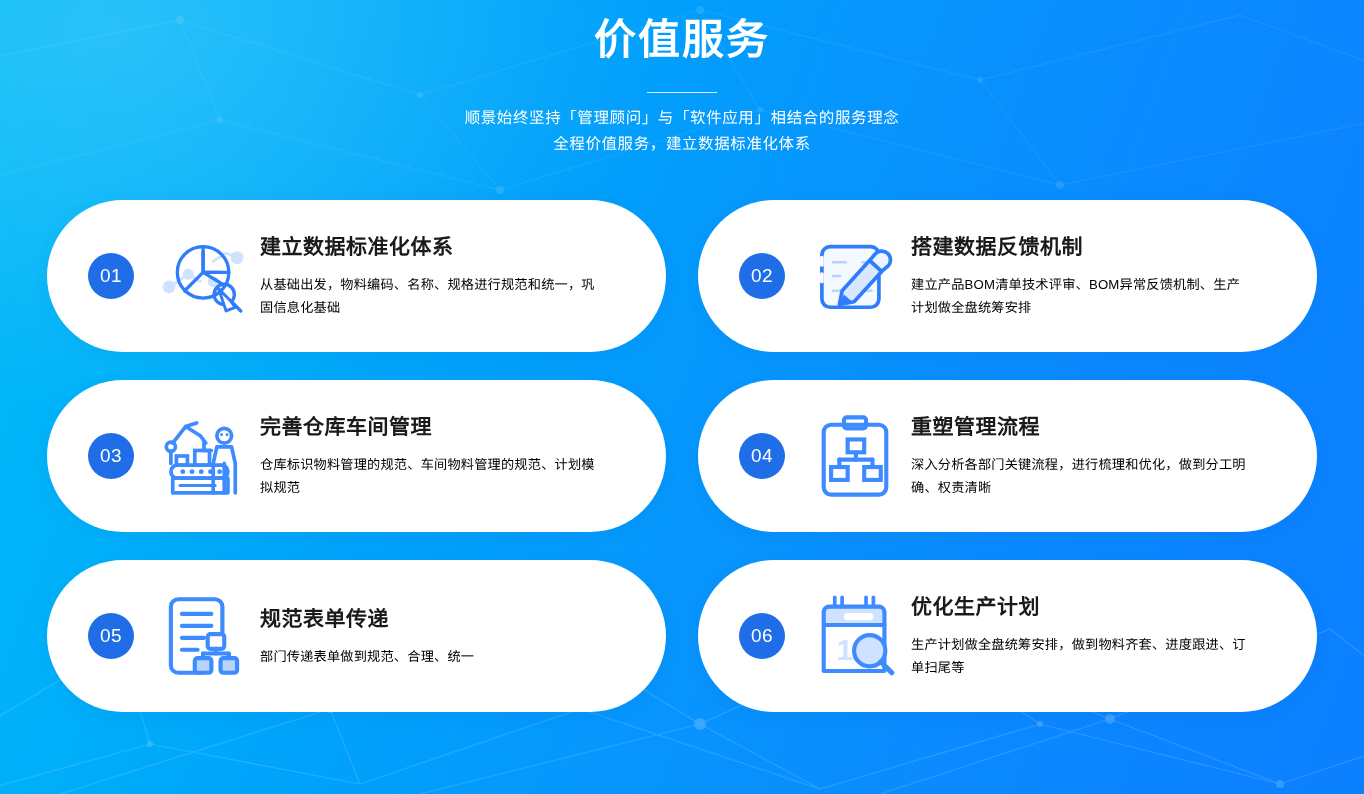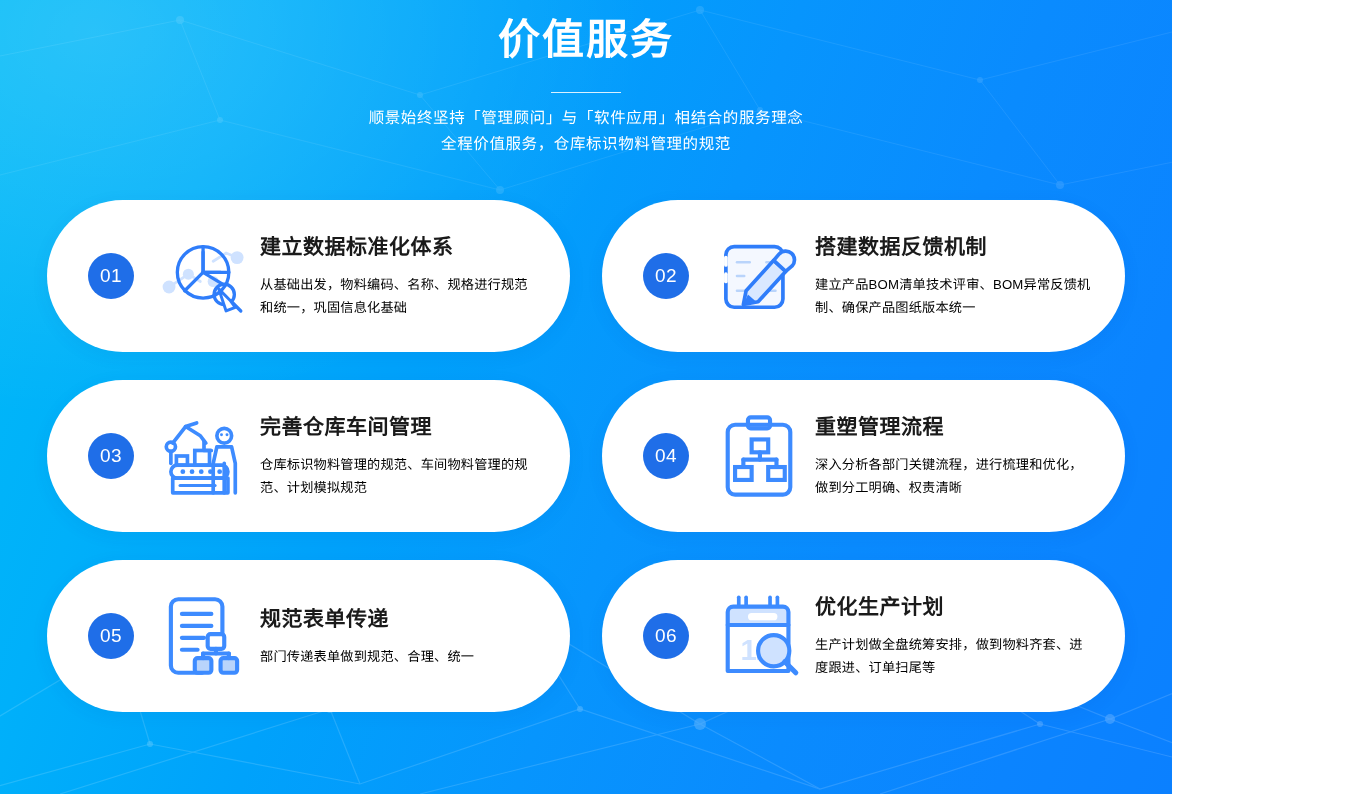--- a/index.html
+++ b/index.html
@@ -8,21 +8,21 @@
   html, body {
     width: 1364px;
     height: 794px;
     overflow: hidden;
     font-family: "Liberation Sans", "DejaVu Sans", sans-serif;
   }
 
   
   #page {
     position: relative;
-    width: 1172px;
+    width: 1364px;
     height: 794px;
     background:
       linear-gradient(110deg,
         #00baf7 0%,
         #00b0fa 18%,
         #00a2fb 36%,
         #0795fd 55%,
         #0a8bfe 72%,
         #0b84ff 88%,
         #0b80ff 100%);
@@ -197,21 +197,21 @@
       <circle cx="1040" cy="230" r="3"></circle>
         <circle cx="1280" cy="290" r="4"></circle>
     </g>
   </svg>
 
   <div class="header">
     <h1 class="page-title">价值服务</h1>
     <div class="title-rule"></div>
     <div class="subtitle">
       <div>顺景始终坚持「管理顾问」与「软件应用」相结合的服务理念</div>
-      <div>全程价值服务，仓库标识物料管理的规范</div>
+      <div>全程价值服务，建立数据标准化体系</div>
     </div>
   </div>
 
   <div class="grid">
 
     <div class="card">
       <div class="badge">01</div>
       <div class="card-icon">
         <svg viewBox="0 0 100 100" aria-hidden="true">
           <g fill="none" stroke="#cfe2ff" stroke-width="3" stroke-linecap="round">
@@ -263,21 +263,21 @@
           </g>
           <g>
             <path d="M36 66 L66 33 L79 45 L49 78 L33 81 Z" fill="#d9e8ff" stroke="#2f7dfa" stroke-width="4" stroke-linejoin="round"></path>
             <path d="M66 33 L72 26 A7 7 0 0 1 86 39 L79 45 Z" fill="#eef4ff" stroke="#2f7dfa" stroke-width="4" stroke-linejoin="round"></path>
             <path d="M33 81 L38 70 L47 78 Z" fill="#2f7dfa"></path>
           </g>
         </svg>
       </div>
       <div class="card-text">
         <div class="card-title">搭建数据反馈机制</div>
-        <div class="card-desc">建立产品BOM清单技术评审、BOM异常反馈机制、确保产品图纸版本统一</div>
+        <div class="card-desc">建立产品BOM清单技术评审、BOM异常反馈机制、生产计划做全盘统筹安排</div>
       </div>
     </div>
 
     <div class="card">
       <div class="badge">03</div>
       <div class="card-icon">
         <svg viewBox="0 0 100 100" aria-hidden="true">
           <g fill="none" stroke="#3d8bff" stroke-width="4" stroke-linejoin="round" stroke-linecap="round">
             <path d="M16 36 L30 18 L46 28 L52 36"></path>
             <path d="M30 18 L42 14"></path>

